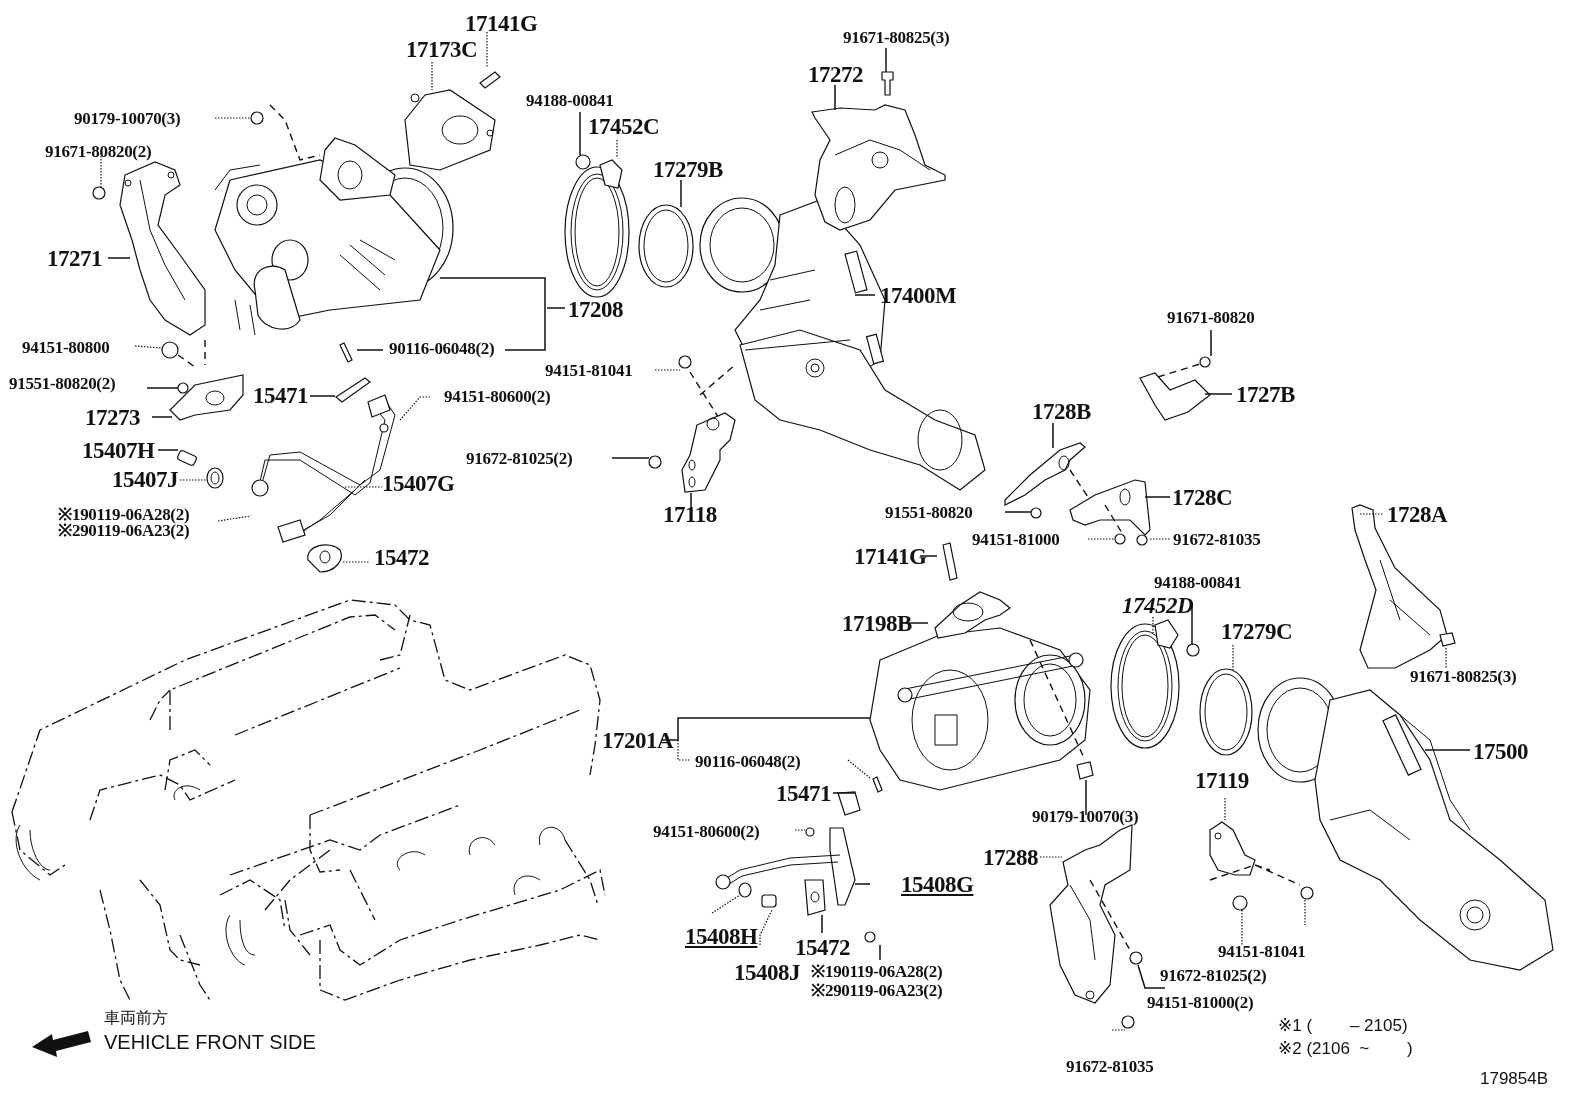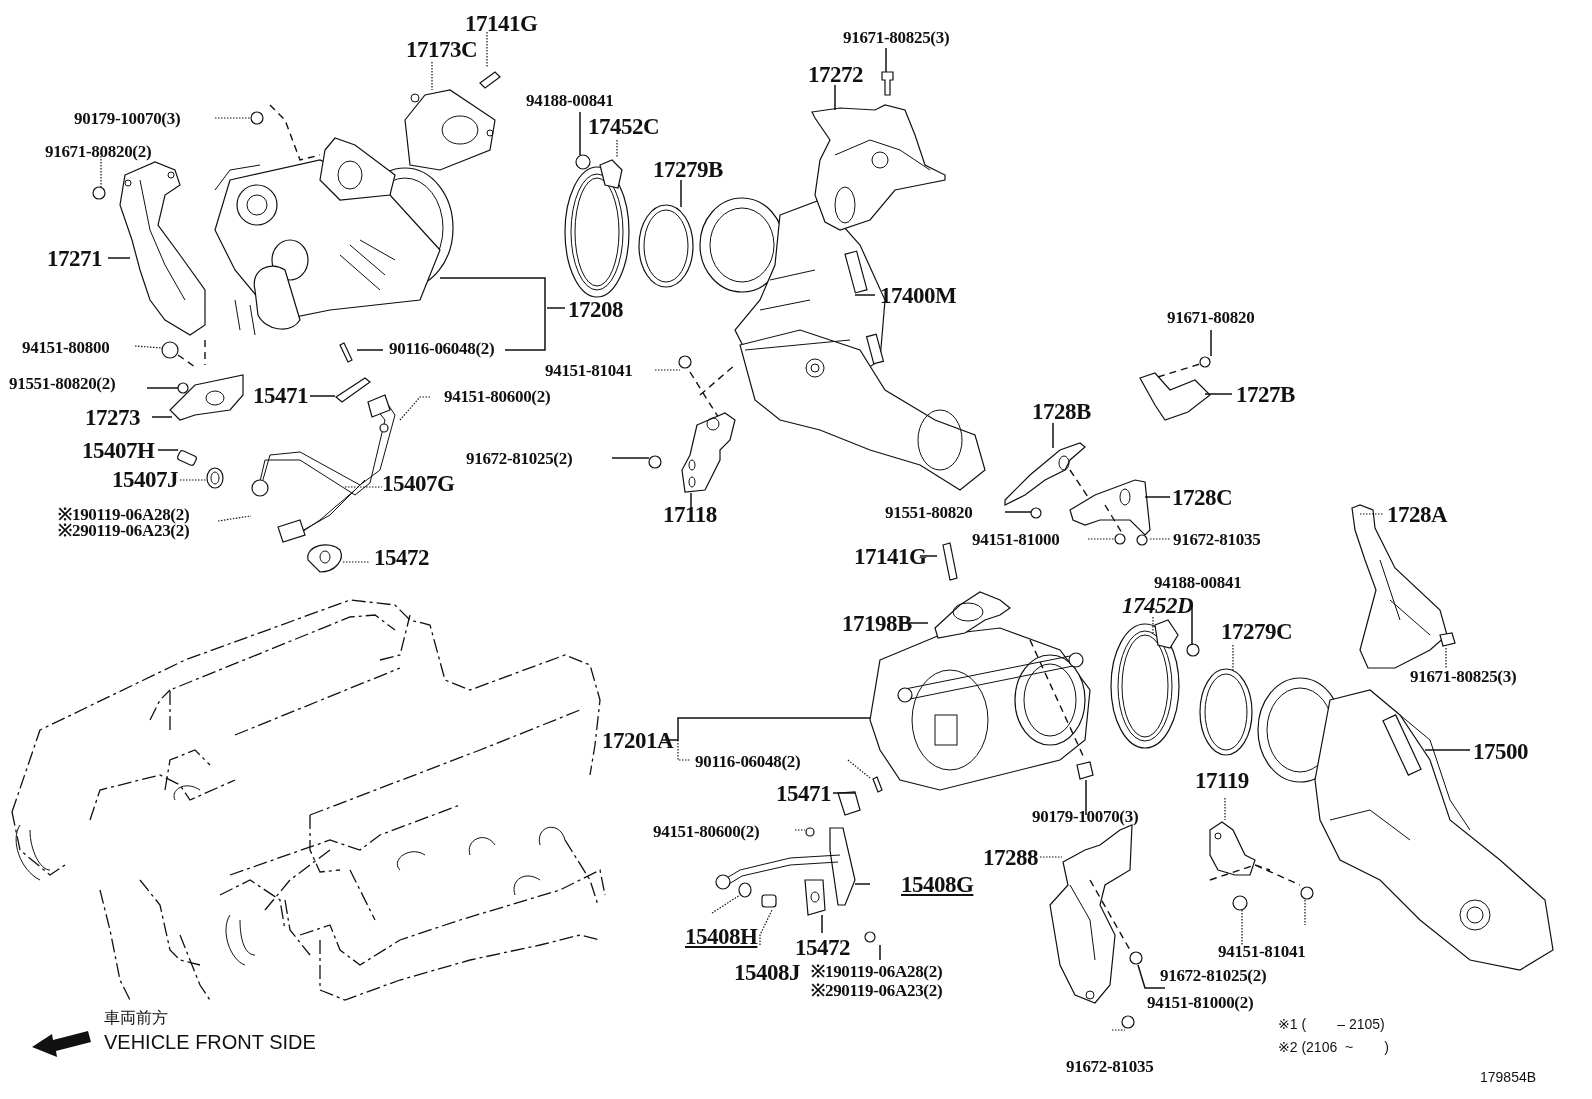--- a/index.html
+++ b/index.html
@@ -1,21 +1,21 @@
 <!DOCTYPE html>
 <html><head>
 <meta charset="utf-8">
 <style>
   html, body { margin: 0; padding: 0; background: #ffffff; }
   body { width: 1592px; height: 1099px; position: relative; overflow: hidden; font-family: "DejaVu Serif", serif; }
   #diagram { position: absolute; left: 0; top: 0; width: 1592px; height: 1099px; }
   .lbl { position: absolute; white-space: nowrap; color: #111; font-family: "Liberation Serif", "DejaVu Serif", serif; font-weight: bold; line-height: 1; cursor: pointer; }
   .big { font-size: 23px; letter-spacing: -0.5px; }
   .small { font-size: 17px; letter-spacing: -0.3px; }
-  .note { position: absolute; white-space: nowrap; color: #111; font-family: "Liberation Sans", "DejaVu Sans", sans-serif; font-size: 14px; line-height: 1; }
+  .note { position: absolute; white-space: nowrap; color: #111; font-family: "Liberation Sans", "DejaVu Sans", sans-serif; font-size: 17px; line-height: 1; }
   svg .part { fill: #fff; stroke: #111; stroke-width: 1.2; }
   svg .thin { fill: none; stroke: #111; stroke-width: 1; }
   svg .lead { fill: none; stroke: #111; stroke-width: 1.5; }
   svg .dot { fill: none; stroke: #111; stroke-width: 1.2; stroke-dasharray: 1.5 1.5; }
   svg .dash { fill: none; stroke: #111; stroke-width: 1.4; stroke-dasharray: 7 5; }
   svg .eng { fill: none; stroke: #111; stroke-width: 1.3; stroke-dasharray: 14 4 3 4; }
 </style>
 </head>
 <body>
 

